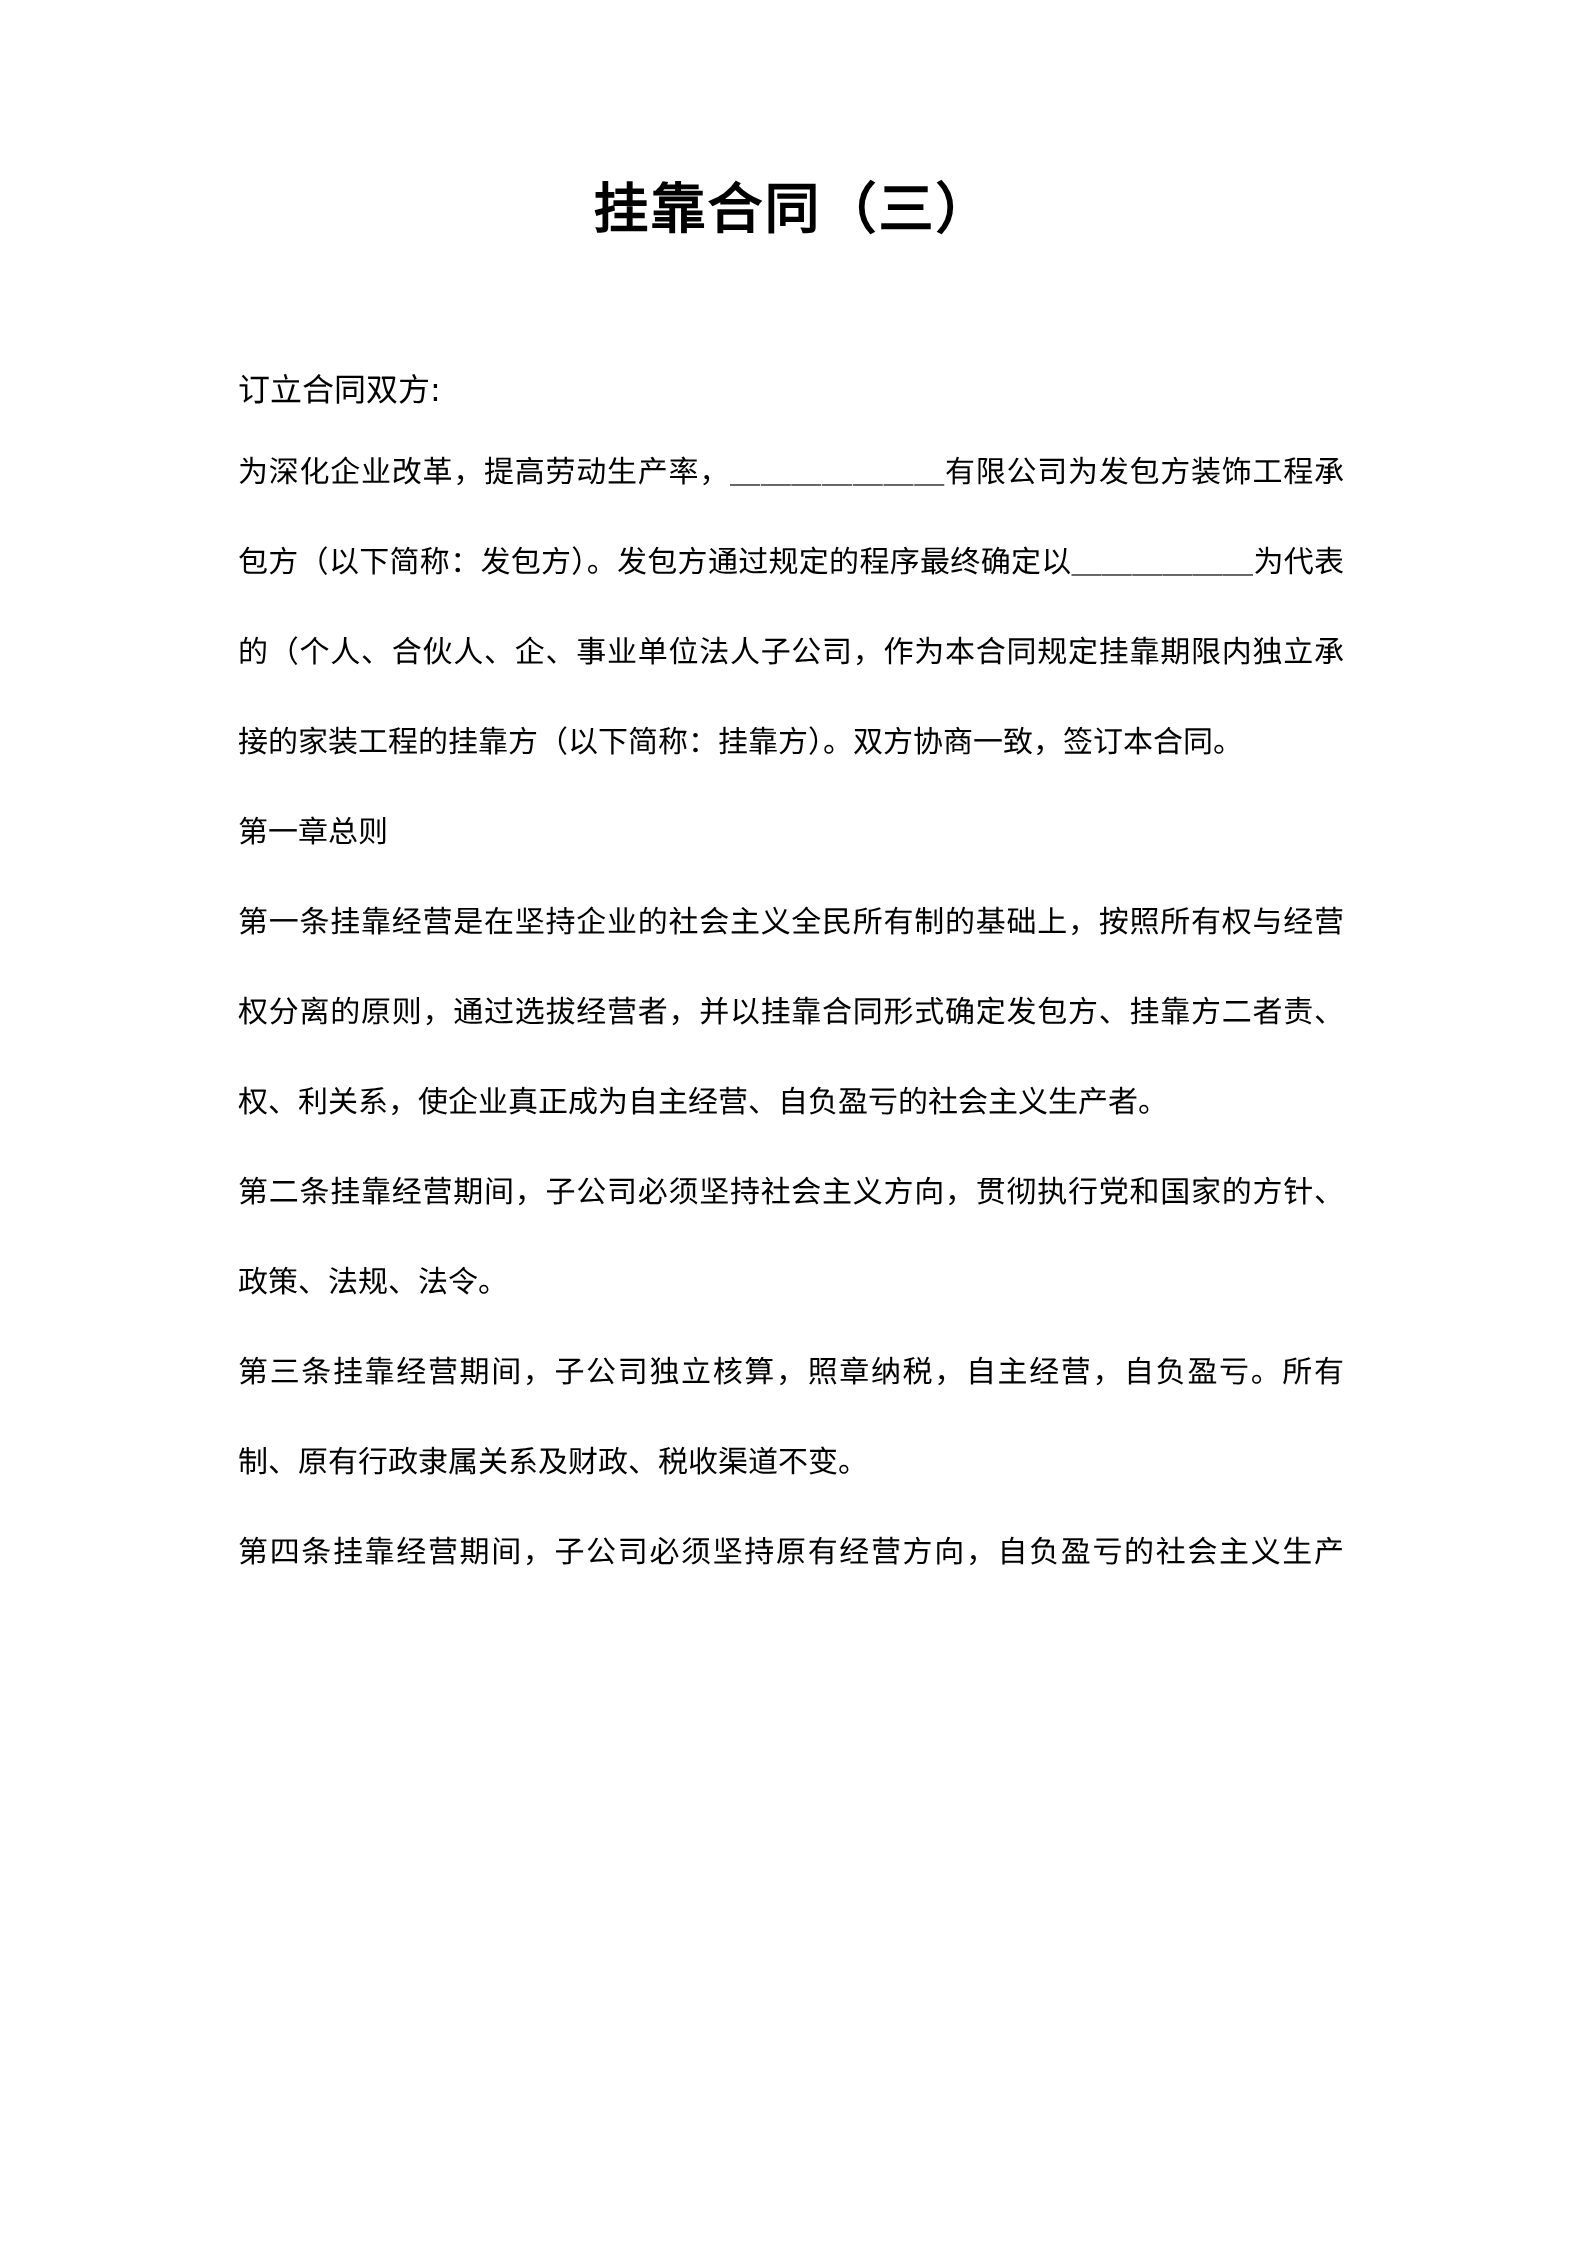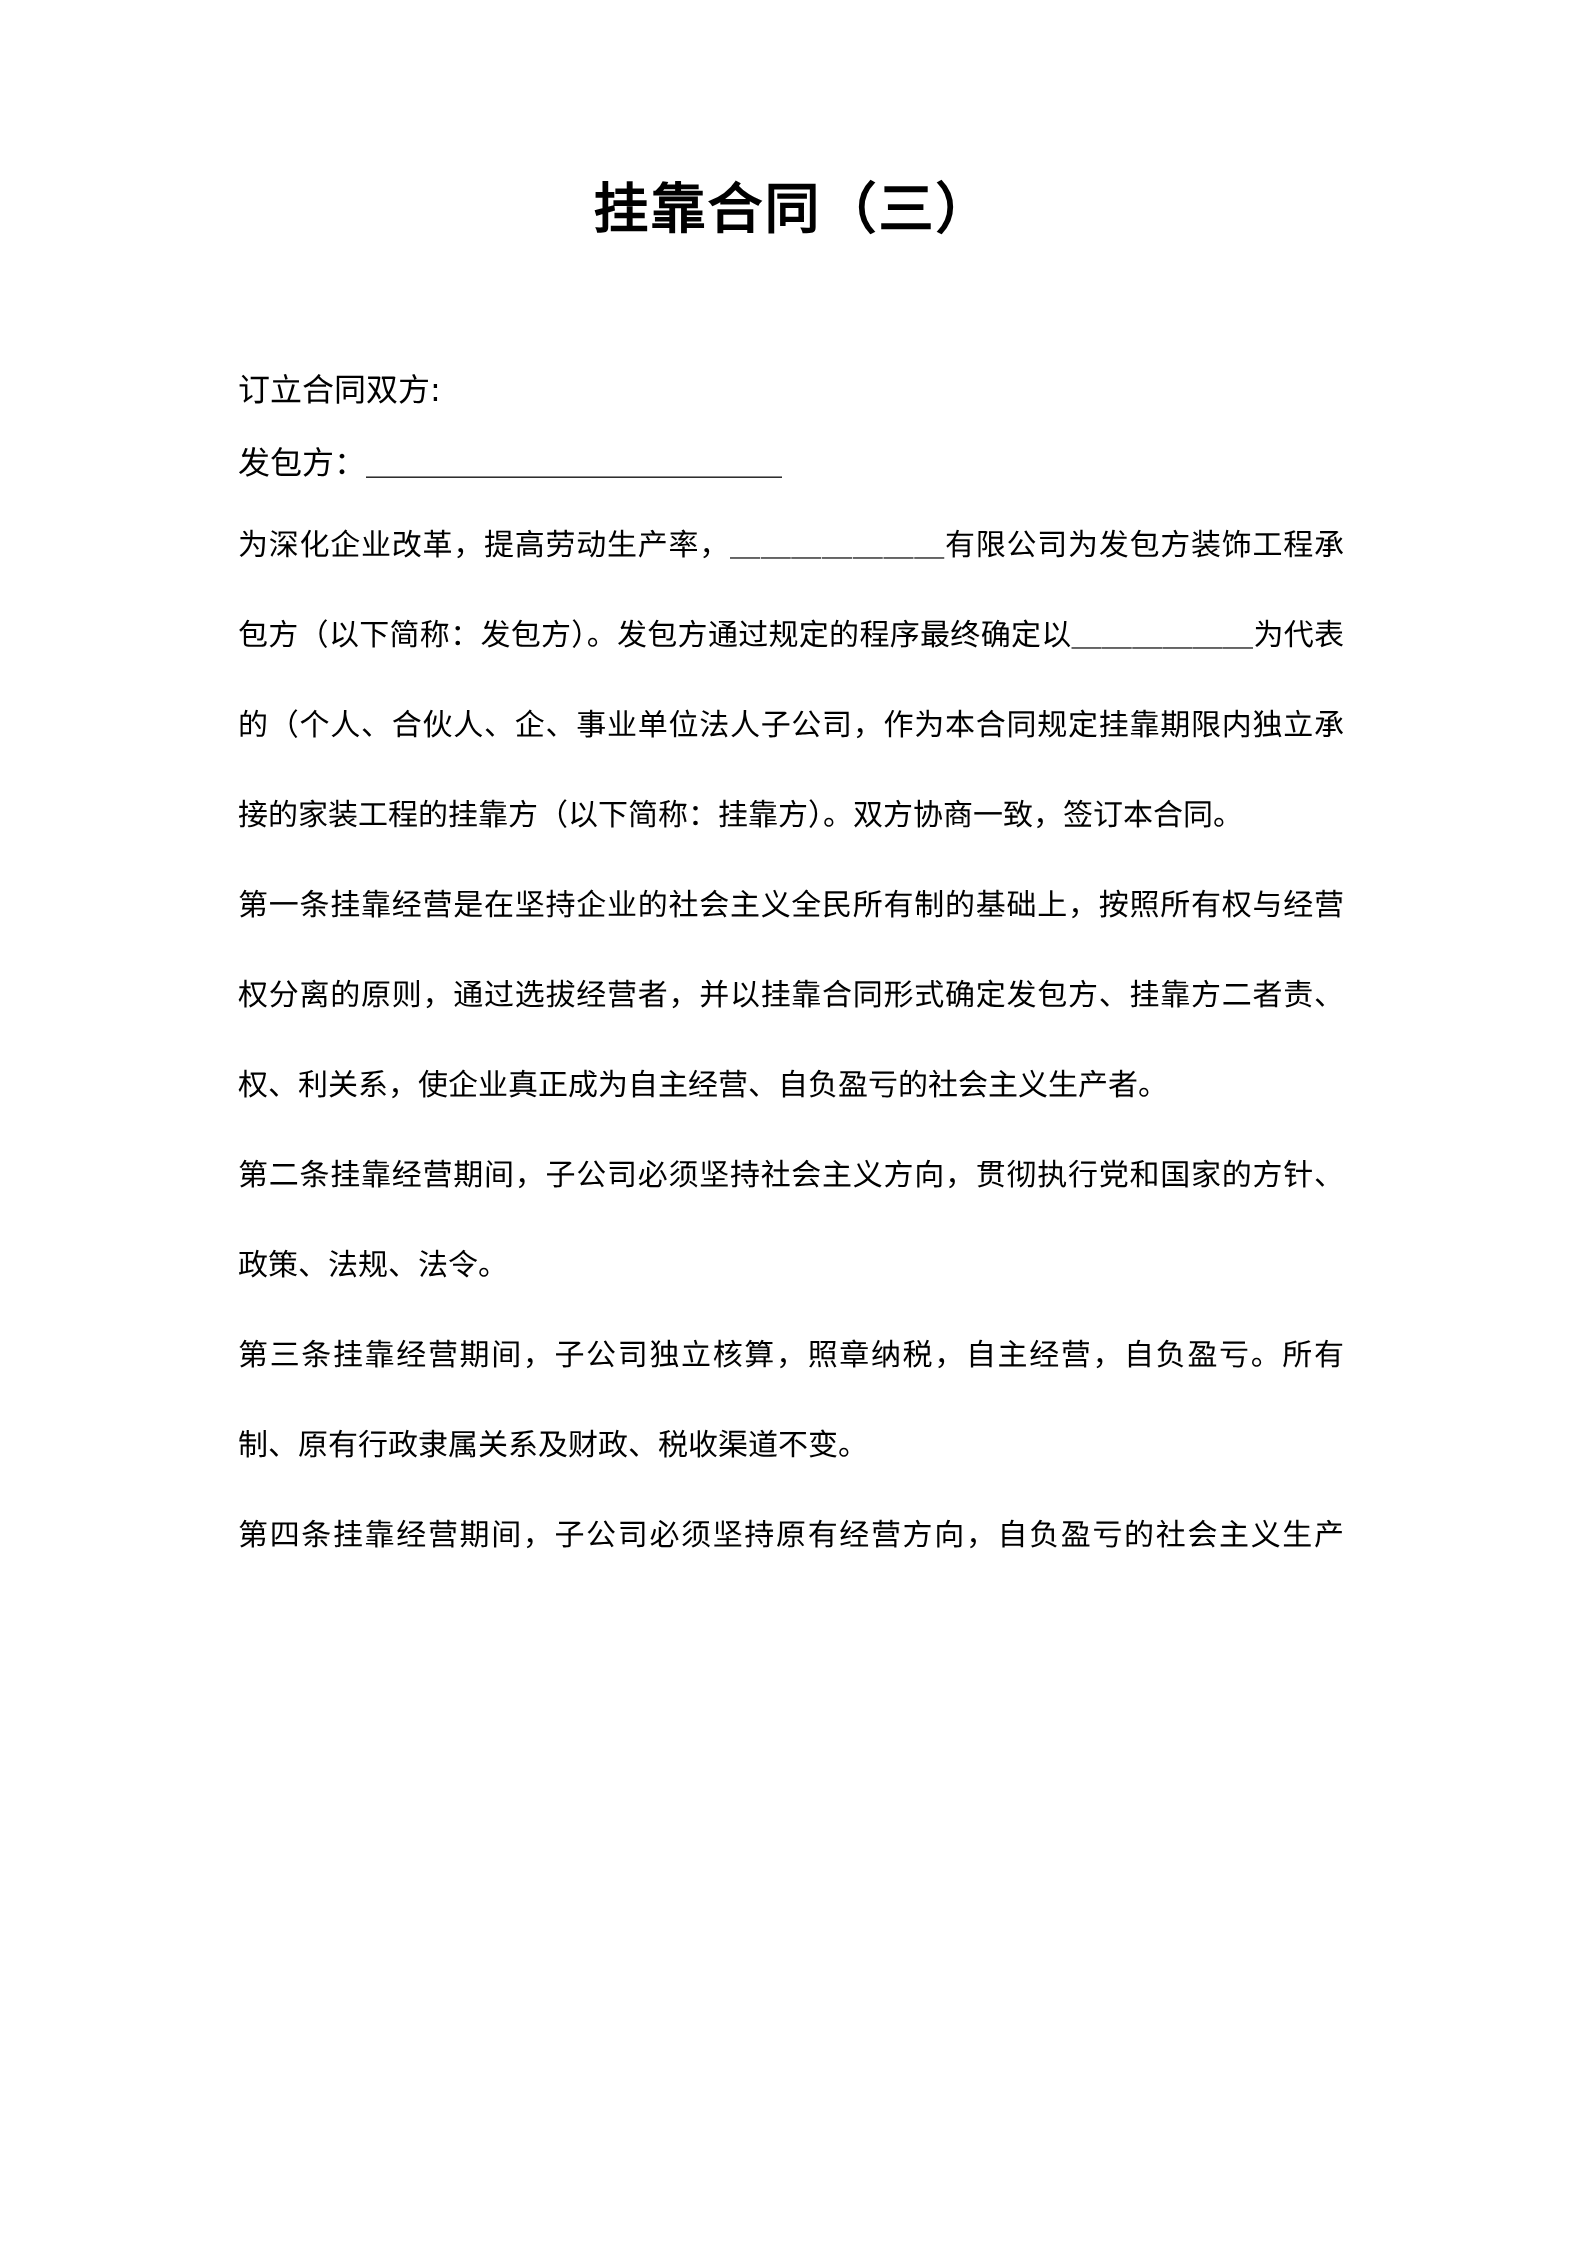--- a/index.html
+++ b/index.html
@@ -58,25 +58,25 @@
 <body>
 
 <div class="page">
 
   <h1 class="doc-title">挂靠合同（三）</h1>
 
   <div class="body-block">
 
     <p class="party-line">订立合同双方:</p>
 
-    <p class="party-line fill-line">发包方：＿＿＿＿＿＿＿＿＿＿＿＿＿</p>
 
 
     <p class="para">为深化企业改革，提高劳动生产率，＿＿＿＿＿＿＿有限公司为发包方装饰工程承包方（以下简称：发包方）。发包方通过规定的程序最终确定以＿＿＿＿＿＿为代表的（个人、合伙人、企、事业单位法人子公司，作为本合同规定挂靠期限内独立承接的家装工程的挂靠方（以下简称：挂靠方）。双方协商一致，签订本合同。</p>
 
+    <p class="para">第一章总则</p>
 
     <p class="para">第一条挂靠经营是在坚持企业的社会主义全民所有制的基础上，按照所有权与经营权分离的原则，通过选拔经营者，并以挂靠合同形式确定发包方、挂靠方二者责、权、利关系，使企业真正成为自主经营、自负盈亏的社会主义生产者。</p>
 
     <p class="para">第二条挂靠经营期间，子公司必须坚持社会主义方向，贯彻执行党和国家的方针、政策、法规、法令。</p>
 
     <p class="para">第三条挂靠经营期间，子公司独立核算，照章纳税，自主经营，自负盈亏。所有制、原有行政隶属关系及财政、税收渠道不变。</p>
 
     <p class="para">第四条挂靠经营期间，子公司必须坚持原有经营方向，自负盈亏的社会主义生产者。</p>
 
   </div>

